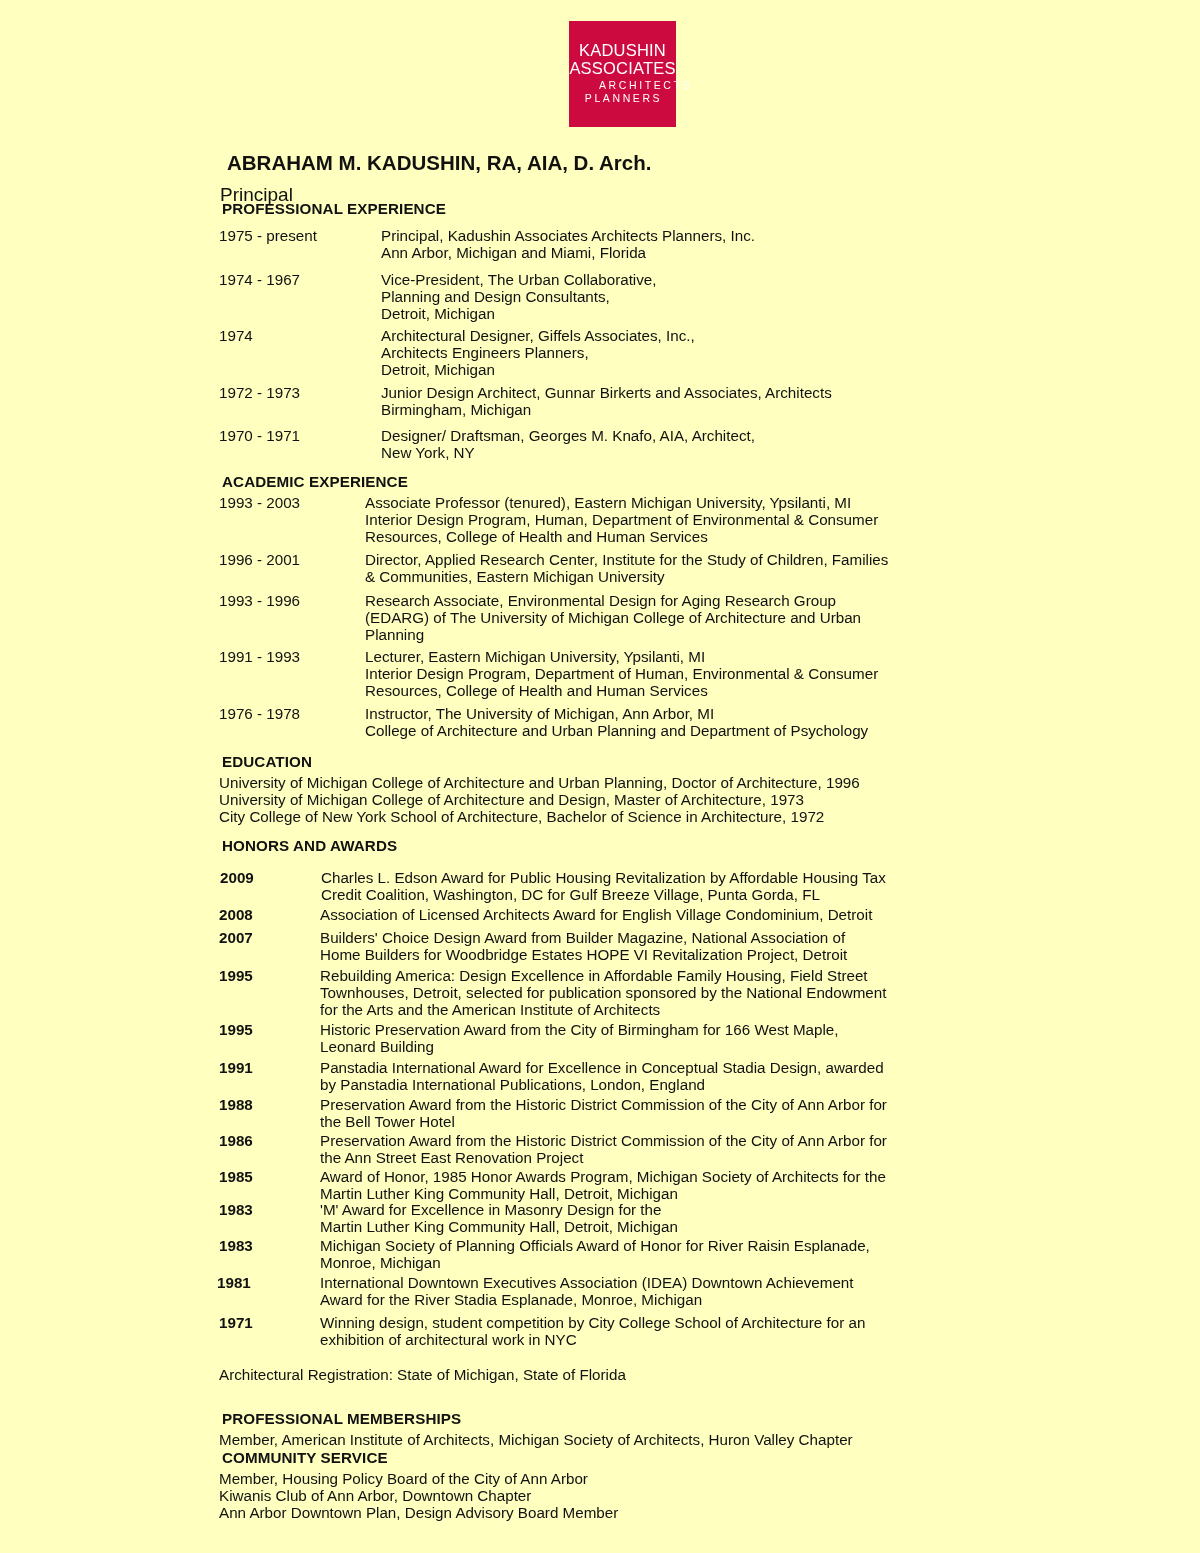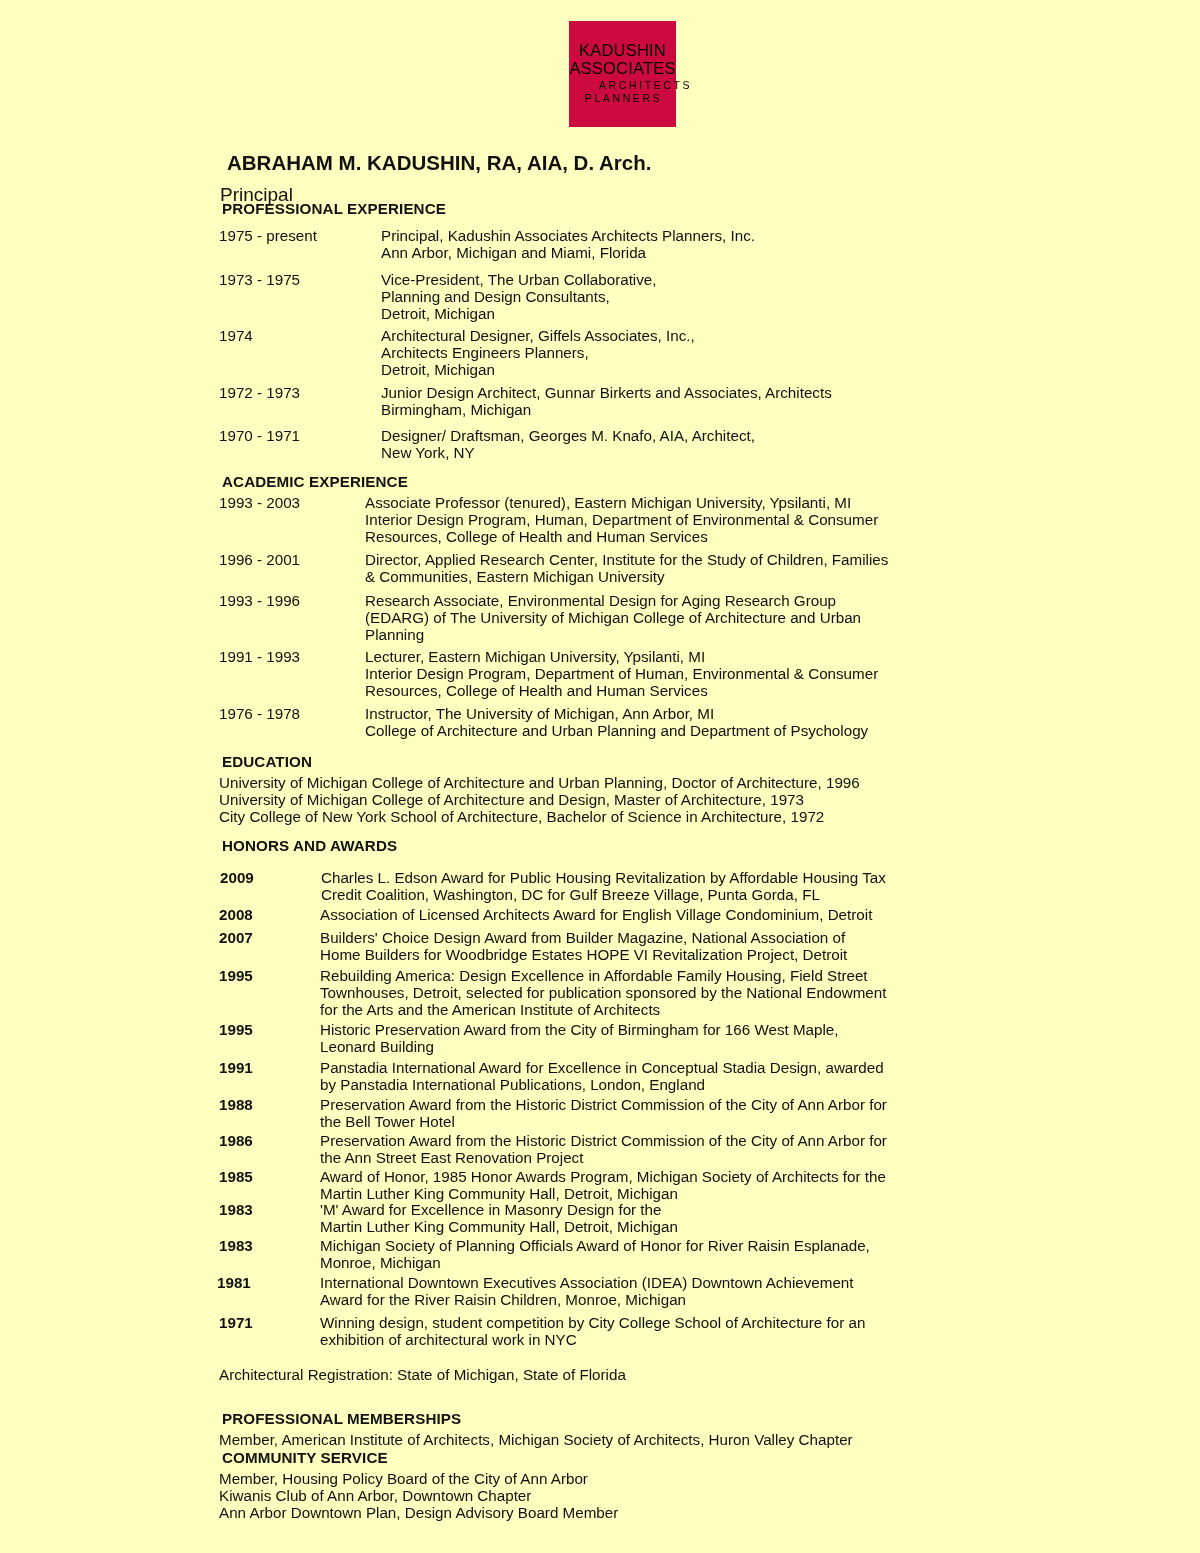--- a/index.html
+++ b/index.html
@@ -8,21 +8,21 @@
       background: #ffffbf;
       font-family: "Liberation Sans", sans-serif;
       color: #111;
       position: relative;
       overflow: hidden;
     }
     .logo {
       position: absolute; left: 569px; top: 21px;
       width: 107px; height: 106px;
       background: #cc0a40;
-      color: #000000;
+      color: #ffffff;
       box-sizing: border-box;
       padding-top: 20px;
       text-align: center;
     }
     .logo .l1, .logo .l2 {
       font-size: 16.5px; line-height: 18px; letter-spacing: 0.2px;
       font-family: "Liberation Sans", sans-serif;
     }
     .logo .l3, .logo .l4 {
       font-size: 10.5px; line-height: 13px; letter-spacing: 2.6px;
@@ -62,21 +62,21 @@
     <div class="h">PROFESSIONAL EXPERIENCE</div>
   </div>
 
   <div class="abs pro">
     <div class="row abs" style="top:84px">
       <span class="yr">1975 - present</span>
       <span class="desc">Principal, Kadushin Associates  Architects Planners, Inc.
 Ann Arbor, Michigan and Miami, Florida</span>
     </div>
     <div class="row abs" style="top:128px">
-      <span class="yr">1973 - 1975</span>
+      <span class="yr">1974 - 1967</span>
       <span class="desc">Vice-President, The Urban Collaborative,
 Planning and Design Consultants,
 Detroit, Michigan</span>
     </div>
     <div class="row abs" style="top:184px">
       <span class="yr">1974</span>
       <span class="desc">Architectural Designer, Giffels Associates, Inc.,
 Architects Engineers Planners,
 Detroit, Michigan</span>
     </div>
@@ -190,21 +190,21 @@
 Martin Luther King Community Hall, Detroit, Michigan</span>
     </div>
     <div class="row abs" style="top:1094px">
       <span class="yr">1983</span>
       <span class="desc">Michigan Society of Planning Officials Award of Honor for River Raisin Esplanade,
 Monroe, Michigan</span>
     </div>
     <div class="row abs" style="top:1131px; left:-2px">
       <span class="yr" style="width:103px">1981</span>
       <span class="desc">International Downtown Executives Association (IDEA) Downtown Achievement
-Award for the River Raisin Children, Monroe, Michigan</span>
+Award for the River Stadia Esplanade, Monroe, Michigan</span>
     </div>
     <div class="row abs" style="top:1171px">
       <span class="yr">1971</span>
       <span class="desc">Winning design, student competition by City College School of Architecture for an
 exhibition of architectural work in NYC</span>
     </div>
   </div>
 
   <div class="abs" style="top:1223px">
     <div class="plain">Architectural Registration: State of Michigan, State of Florida</div>

